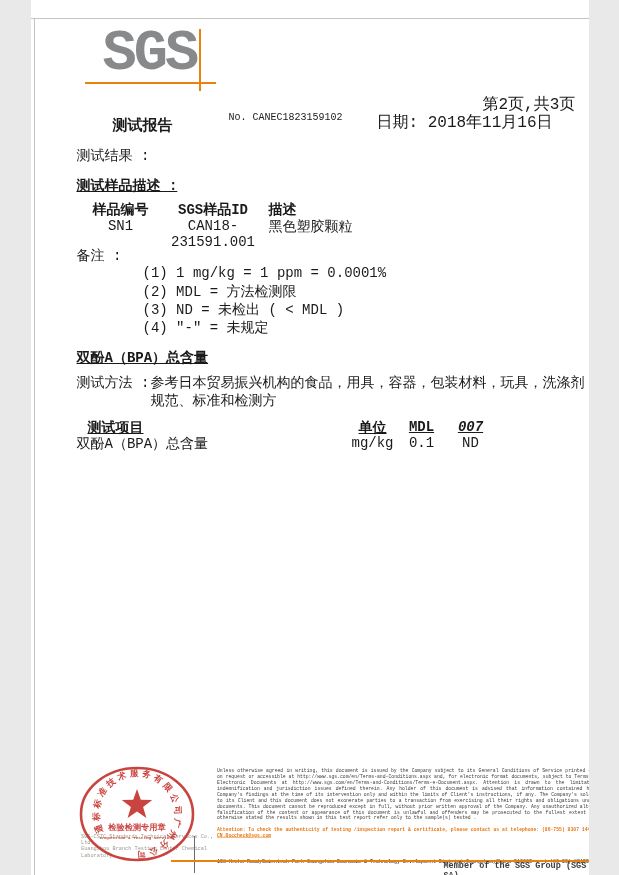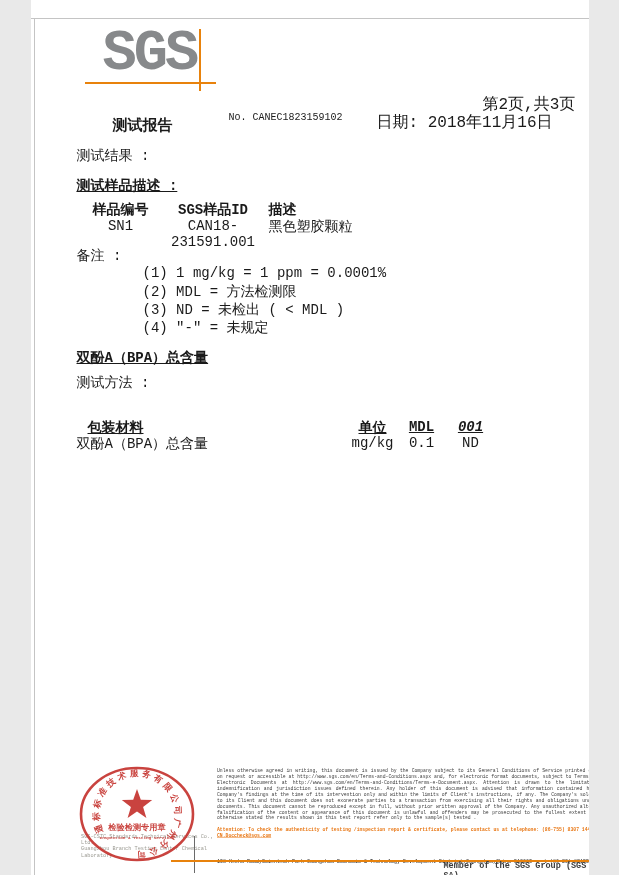--- a/index.html
+++ b/index.html
@@ -95,25 +95,26 @@
   <div class="abs body-text sd-r-desc">黑色塑胶颗粒</div>
 
   <div class="abs body-text remarks-label">备注 :</div>
   <div class="abs body-text remark-0">(1) 1 mg/kg = 1 ppm = 0.0001%</div>
   <div class="abs body-text remark-1">(2) MDL = 方法检测限</div>
   <div class="abs body-text remark-2">(3) ND = 未检出 ( &lt; MDL )</div>
   <div class="abs body-text remark-3">(4) "-" = 未规定</div>
 
   <div class="abs body-text bpa-heading">双酚A（BPA）总含量</div>
   <div class="abs body-text method-label">测试方法 :</div>
+  <div class="abs body-text method-line-0">参考日本贸易振兴机构的食品，用具，容器，包装材料，玩具，洗涤剂规范、标准和检测方</div>
 
-  <div class="abs body-text rt-h-item">包装材料</div>
+  <div class="abs body-text rt-h-item">测试项目</div>
   <div class="abs body-text col-center rt-h-unit">单位</div>
   <div class="abs body-text col-center rt-h-mdl">MDL</div>
-  <div class="abs body-text col-center rt-h-sample">001</div>
+  <div class="abs body-text col-center rt-h-sample">007</div>
   <div class="abs body-text rt-r-item">双酚A（BPA）总含量</div>
   <div class="abs body-text col-center rt-r-unit">mg/kg</div>
   <div class="abs body-text col-center rt-r-mdl">0.1</div>
   <div class="abs body-text col-center rt-r-sample">ND</div>
 
   <div class="abs company-wrap">
     <div class="company-inner scaled">
       <div>SGS-CSTC Standards Technical Services Co., Ltd.</div>
       <div>Guangzhou Branch Testing Center Chemical Laboratory.</div>
     </div>

